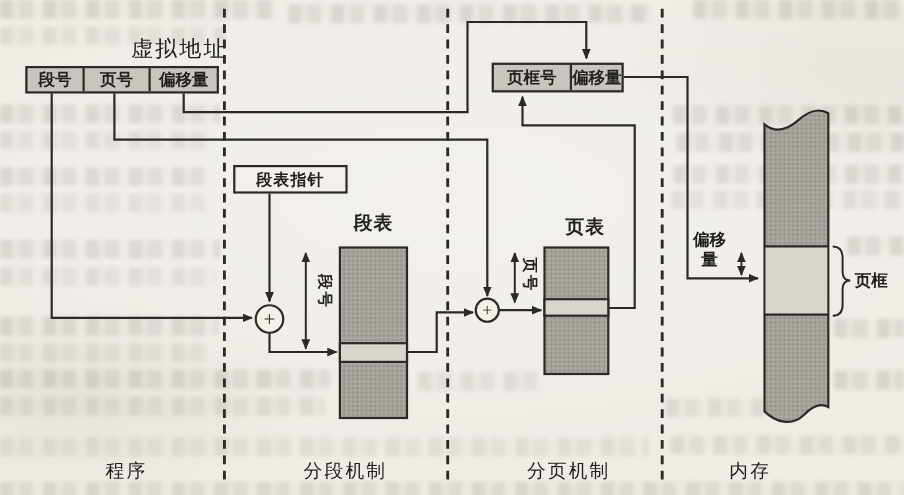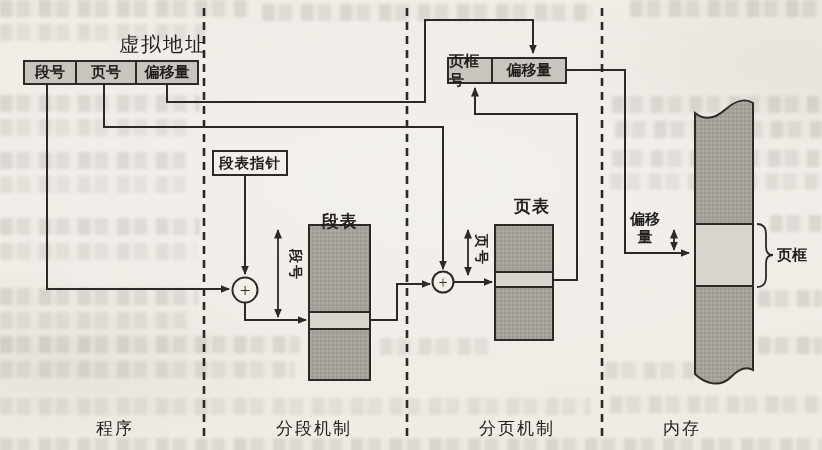--- a/index.html
+++ b/index.html
@@ -150,32 +150,32 @@
   </svg>
 
   <div class="txt title" style="left:77px;top:31px">虚拟地址</div>
 
   <div class="cellbox" style="left:23px;top:60px;width:176px;height:25px">
     <div class="cell" style="width:52px">段号</div>
     <div class="cell" style="width:60px">页号</div>
     <div class="cell" style="flex:1">偏移量</div>
   </div>
 
-  <div class="plainbox" style="left:212px;top:150px;width:76px;height:26px">段表指针</div>
+  <div class="plainbox" style="left:212px;top:150px;width:104px;height:26px">段表指针</div>
 
-  <div class="txt tbl-label" style="left:309px;top:210px;width:61px">段表</div>
+  <div class="txt tbl-label" style="left:309px;top:191px;width:61px">段表</div>
 
   <div class="txt tbl-label" style="left:502px;top:195px;width:60px">页表</div>
 
   <div class="txt rot" style="left:278px;top:256px;width:34px">段号</div>
 
   <div class="txt rot" style="left:464px;top:241px;width:34px">页号</div>
 
   <div class="cellbox" style="left:447px;top:57px;width:120px;height:27px">
-    <div class="cell" style="width:44px">页框号</div>
+    <div class="cell" style="width:71px">页框号</div>
     <div class="cell" style="flex:1">偏移量</div>
   </div>
 
   <div class="txt small-lab wrap2" style="left:626px;top:210px;width:38px">偏移量</div>
 
   <div class="txt small-lab" style="left:777px;top:246px">页框</div>
 
   <div class="txt lane" style="left:96px;top:417px">程序</div>
   <div class="txt lane" style="left:276px;top:417px">分段机制</div>
   <div class="txt lane" style="left:479px;top:417px">分页机制</div>

